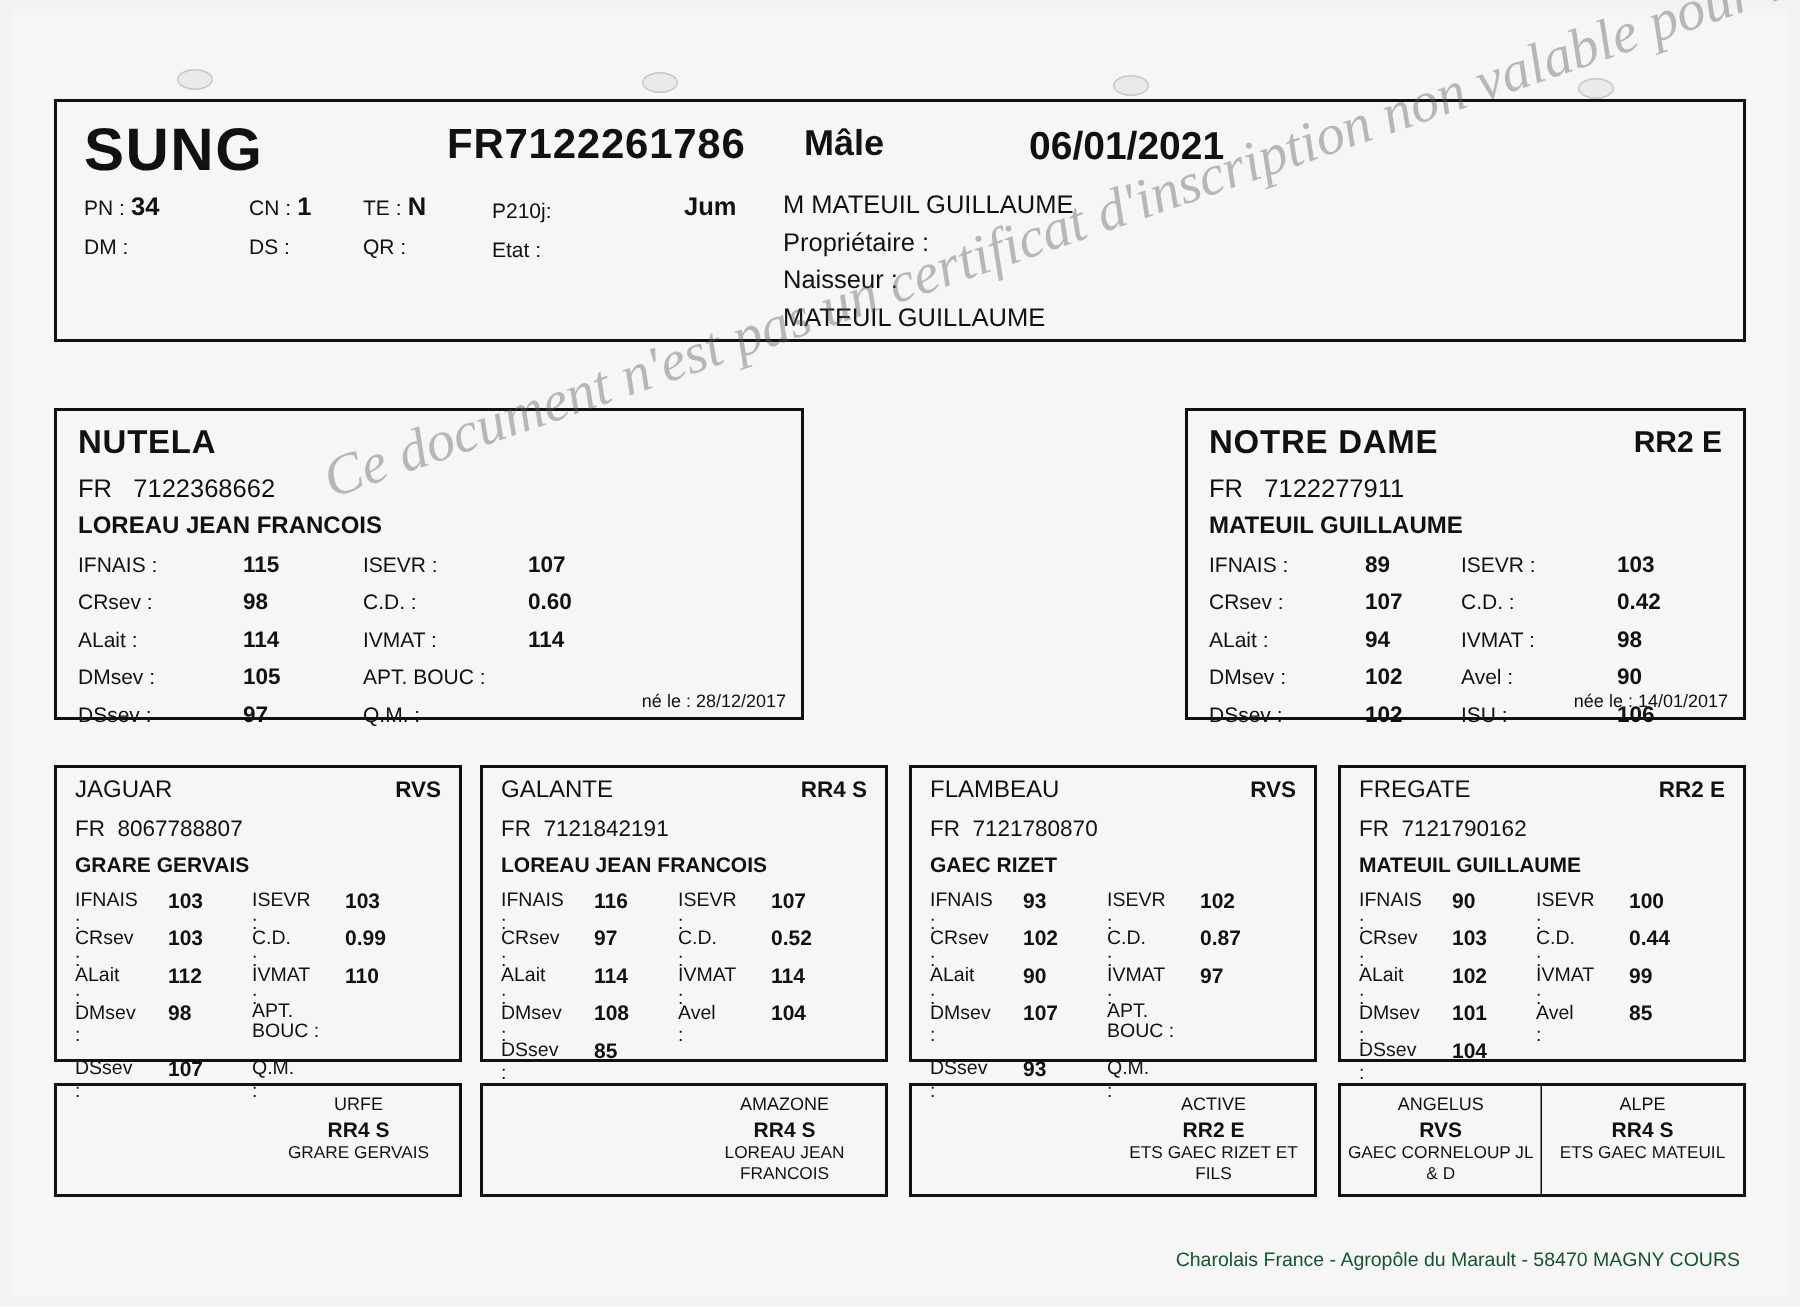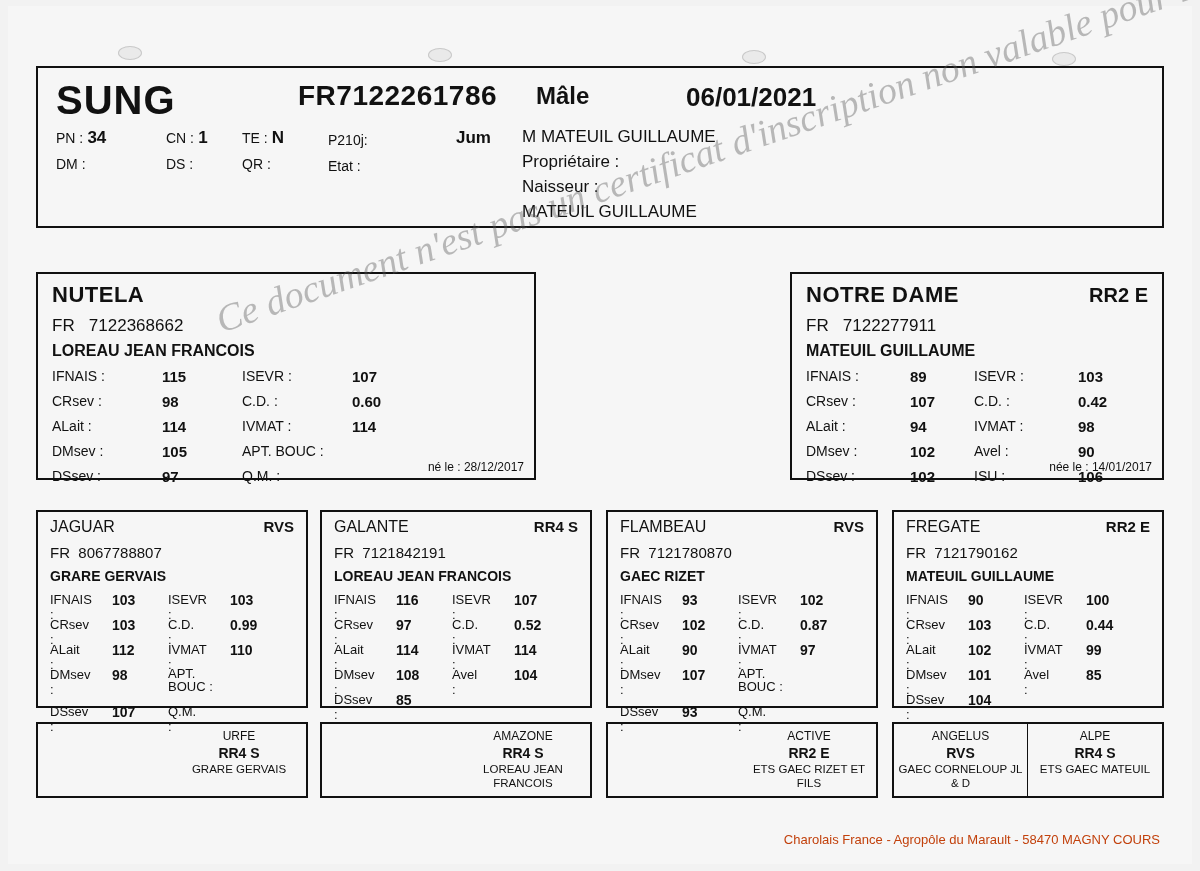--- a/index.html
+++ b/index.html
@@ -107,21 +107,21 @@
     text-align: center; padding-top: 5px;
   }
   .ggp-cell.left { left: 0; width: 50%; border-right: 1px solid #111; }
   .ggp-cell.right { left: 50%; width: 50%; }
   .ggp-n { font-size: 12px; line-height: 15px; }
   .ggp-q { font-size: 14px; font-weight: bold; line-height: 18px; }
   .ggp-b { font-size: 11.5px; line-height: 14px; }
   
   .footer {
     position: absolute; right: 40px; top: 832px;
-    font-size: 13px; color: #c2410c;
+    font-size: 13px; color: #14532d;
   }
   
   .logo { position: absolute; left: 470px; top: 280px; width: 320px; text-align: center; }
   .logo-word { font-size: 44px; color: #3a3a3a; letter-spacing: 1px; font-family: "DejaVu Sans", sans-serif; }
   .logo-sub { font-size: 15px; color: #4a4a4a; letter-spacing: 9px; margin-top: 2px; }
   .logo-mark { height: 86px; }
   
   .watermark {
     position: absolute;
     left: 210px; top: 300px;

